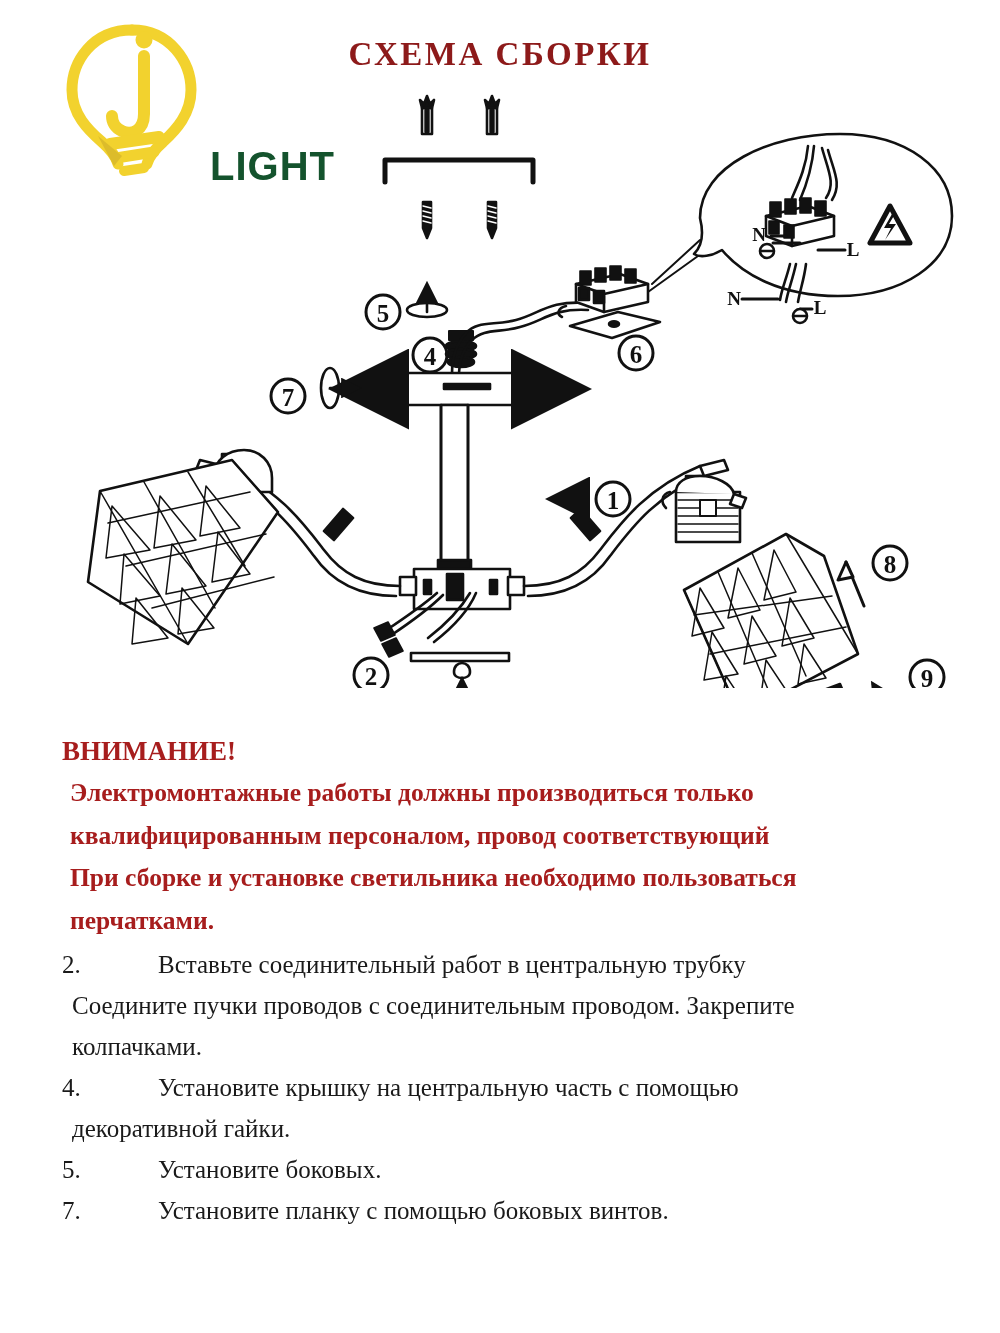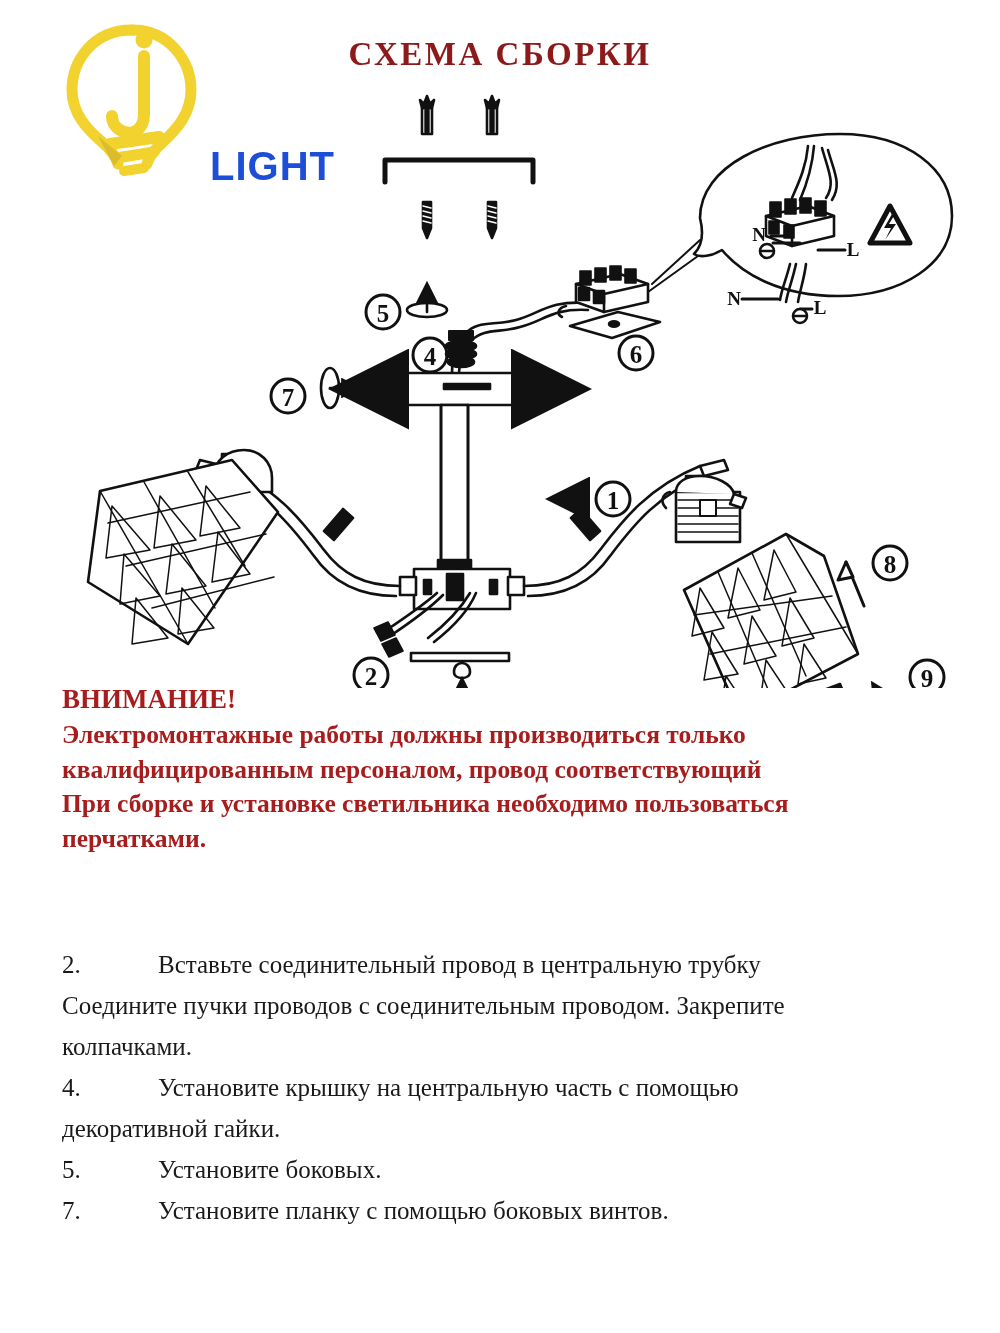--- a/index.html
+++ b/index.html
@@ -10,55 +10,55 @@
     background:#ffffff;
   }
 
   
   #header{position:absolute;left:0;top:0;width:1000px;height:200px;}
   #logo{position:absolute;left:58px;top:18px;width:240px;height:165px;}
   #logo svg{display:block;}
   #logo-word{
     position:absolute;left:152px;top:128px;
     font-family:"Liberation Sans", sans-serif;
-    font-weight:700;font-size:40px;letter-spacing:1px;color:#1d4ed8;
+    font-weight:700;font-size:40px;letter-spacing:1px;color:#14532d;
     line-height:1;
   }
   #doc-title{
     position:absolute;left:0;top:36px;width:1000px;text-align:center;
     font-family:"Liberation Serif", serif;
     font-weight:700;font-size:33px;letter-spacing:2.5px;
     color:#8d1a1a;
   }
 
   
   #diagram{position:absolute;left:0;top:88px;width:1000px;height:600px;}
   #diagram svg{display:block;}
 
   
   #warning{
-    position:absolute;left:62px;top:682px;width:890px;
+    position:absolute;left:62px;top:734px;width:890px;
     color:#a71d1d;
     font-family:"Liberation Serif", serif;
     font-weight:700;
   }
   #warning .wtitle{font-size:27px;line-height:34px;margin-bottom:2px;}
   #warning .wbody{font-size:25.5px;line-height:34.5px;}
-  #warning .wbody p{margin:0;}
+  #warning .wbody p{margin:8px;}
 
   
   #steps{
     position:absolute;left:62px;top:944px;width:900px;
     color:#1a1a1a;
     font-family:"Liberation Serif", serif;
     font-size:25px;line-height:41px;
   }
   #steps .row{display:block;white-space:nowrap;}
   #steps .num{display:inline-block;width:96px;}
-  #steps .cont{display:block;}
+  #steps .cont{display:block;margin-left:10px;}
 </style>
 </head>
 <body>
 
 <div id="header">
 
   <div id="logo">
     <svg width="240" height="165" viewBox="0 0 240 165">
 
       <path d="M74 12 C34 12 14 44 14 72 C14 96 30 112 44 124 C52 131 58 138 60 146" fill="none" stroke="#F2D22E" stroke-width="11" stroke-linecap="round"></path>
@@ -322,21 +322,21 @@
     <p>квалифицированным персоналом, провод соответствующий</p>
     <p>При сборке и установке светильника необходимо пользоваться</p>
     <p>перчатками.</p>
   </div>
 </div>
 
 <div id="steps">
 
 
   <div class="row">
-    <span class="num">2.</span><span>Вставьте соединительный провод в центральную трубку</span>
+    <span class="num">2.</span><span>Вставьте соединительный работ в центральную трубку</span>
   </div>
 
   <div class="cont">Соедините пучки проводов с соединительным проводом. Закрепите</div>
   <div class="cont">колпачками.</div>
 
   <div class="row">
     <span class="num">4.</span><span>Установите крышку на центральную часть с помощью</span>
   </div>
   <div class="cont">декоративной гайки.</div>
 

